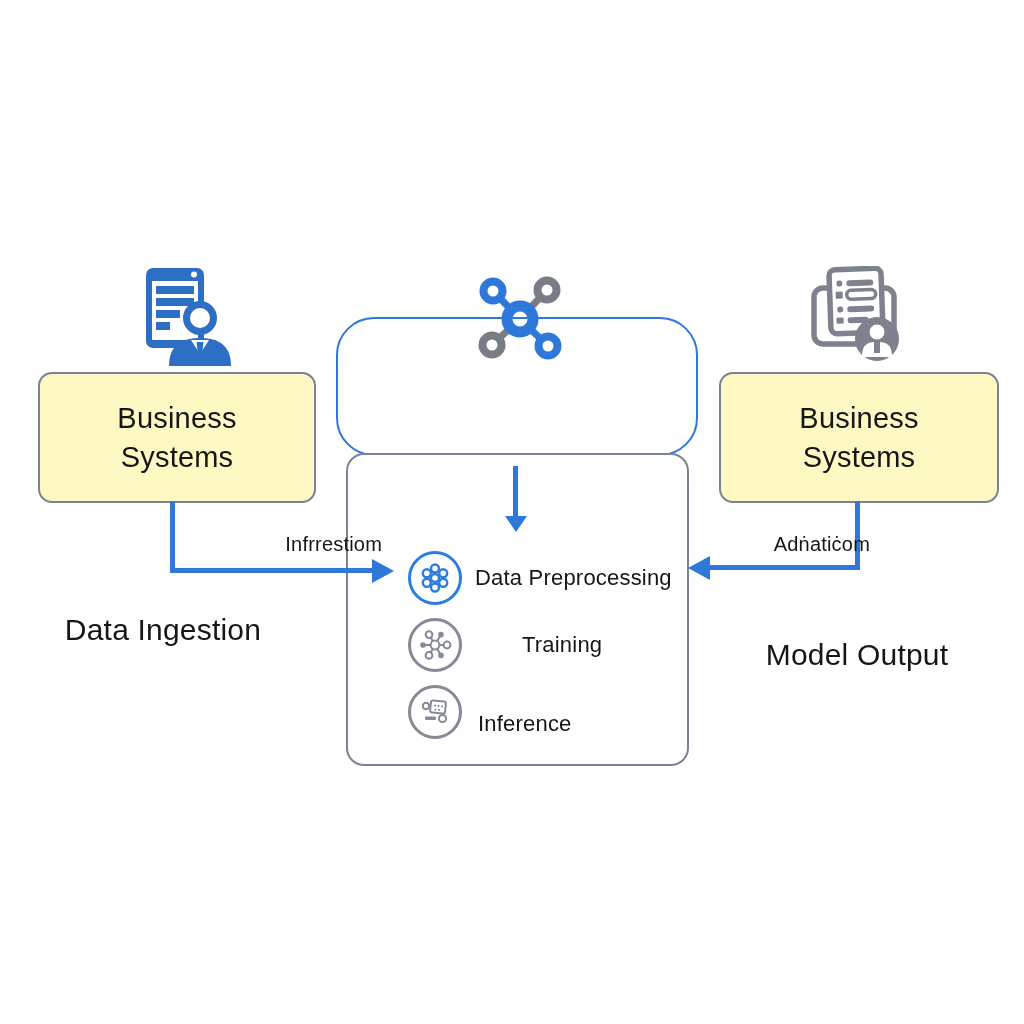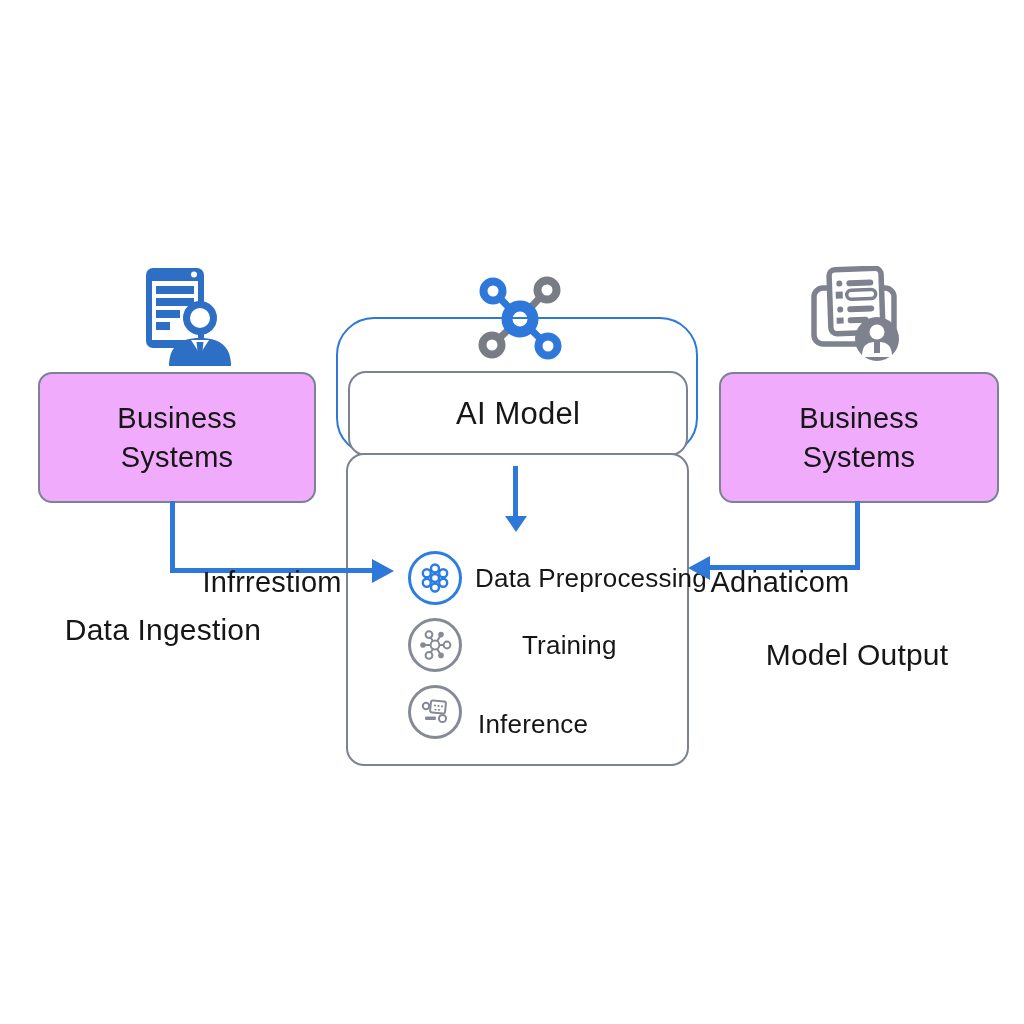--- a/index.html
+++ b/index.html
@@ -3,48 +3,48 @@
 <meta charset="utf-8">
 <style>
   html,body{margin:0;padding:0;background:#ffffff;}
   #canvas{
     position:relative;width:1024px;height:1024px;background:#ffffff;overflow:hidden;
     font-family:"Liberation Sans", sans-serif;color:#161616;
   }
   .abs{position:absolute;}
   
   .sys-box{
-    border:2px solid #7b8292;border-radius:14px;background:#f0abfc;
+    border:2px solid #7b8292;border-radius:14px;background:#fef9c3;
     display:flex;align-items:center;justify-content:center;text-align:center;
     font-size:29px;line-height:1.32;font-weight:500;letter-spacing:.2px;
   }
   .sys-box .wrap-label{width:190px;}
   .blue-wrap{border:2px solid #2e78da;border-radius:38px;background:transparent;}
   .ai-title-box{
     border:2px solid #7b8292;border-radius:18px;background:#fff;
     display:flex;align-items:center;justify-content:center;
     font-size:31px;font-weight:500;letter-spacing:.2px;
   }
   .container-box{border:2px solid #7b8292;border-radius:18px;background:#fff;}
   
   .vline,.hline{background:#2e78da;}
   .arrow-right{width:0;height:0;border-top:12px solid transparent;border-bottom:12px solid transparent;border-left:22px solid #2e78da;}
   .arrow-left{width:0;height:0;border-top:12px solid transparent;border-bottom:12px solid transparent;border-right:22px solid #2e78da;}
   .arrow-down{width:0;height:0;border-left:11px solid transparent;border-right:11px solid transparent;border-top:16px solid #2e78da;}
   
-  .edge-label{font-size:29px;text-align:center;letter-spacing:.2px;margin-top:33px;}
+  .edge-label{font-size:20px;text-align:right;letter-spacing:.2px;}
   .caption{font-size:30px;text-align:center;letter-spacing:.2px;}
   
   .step-circle{
     width:54px;height:54px;border-radius:50%;background:#fff;
     display:flex;align-items:center;justify-content:center;box-sizing:border-box;
   }
   .step-circle.blue{border:3px solid #2b7de2;}
   .step-circle.gray{border:3px solid #858a96;}
-  .step-label{font-size:26px;letter-spacing:.2px;line-height:28px;}
+  .step-label{font-size:22px;letter-spacing:.2px;line-height:28px;}
   .icon-bg-white{background:#fff;}
 </style>
 </head>
 <body>
 
 <div id="canvas">
 
   <div class="abs" style="left:143px;top:266px;width:88px;height:100px;">
     <svg width="88" height="100" viewBox="0 0 88 100">
       <rect x="3" y="2" width="58" height="80" rx="7" fill="#2e6fc6"></rect>
@@ -100,23 +100,20 @@
   <div class="abs blue-wrap" style="left:336px;top:317px;width:358px;height:135px;"></div>
 
   <div class="abs sys-box" style="left:38px;top:372px;width:274px;height:127px;">
     <div class="wrap-label">Business Systems</div>
   </div>
 
   <div class="abs sys-box" style="left:719px;top:372px;width:276px;height:127px;">
     <div class="wrap-label">Business Systems</div>
   </div>
 
-  <div class="abs ai-title-box" style="left:348px;top:371px;width:336px;height:81px;">
-    <span>AI Model</span>
-  </div>
 
   <div class="abs container-box" style="left:346px;top:453px;width:339px;height:309px;"></div>
 
   <div class="abs vline" style="left:513px;top:466px;width:5px;height:52px;"></div>
   <div class="abs arrow-down" style="left:504.5px;top:516px;"></div>
 
   <div class="abs step-circle blue" style="left:408px;top:551px;">
     <svg width="34" height="34" viewBox="0 0 34 34">
       <g fill="none" stroke="#2b7de2" stroke-width="2.4">
         <circle cx="17" cy="17" r="4"></circle>

